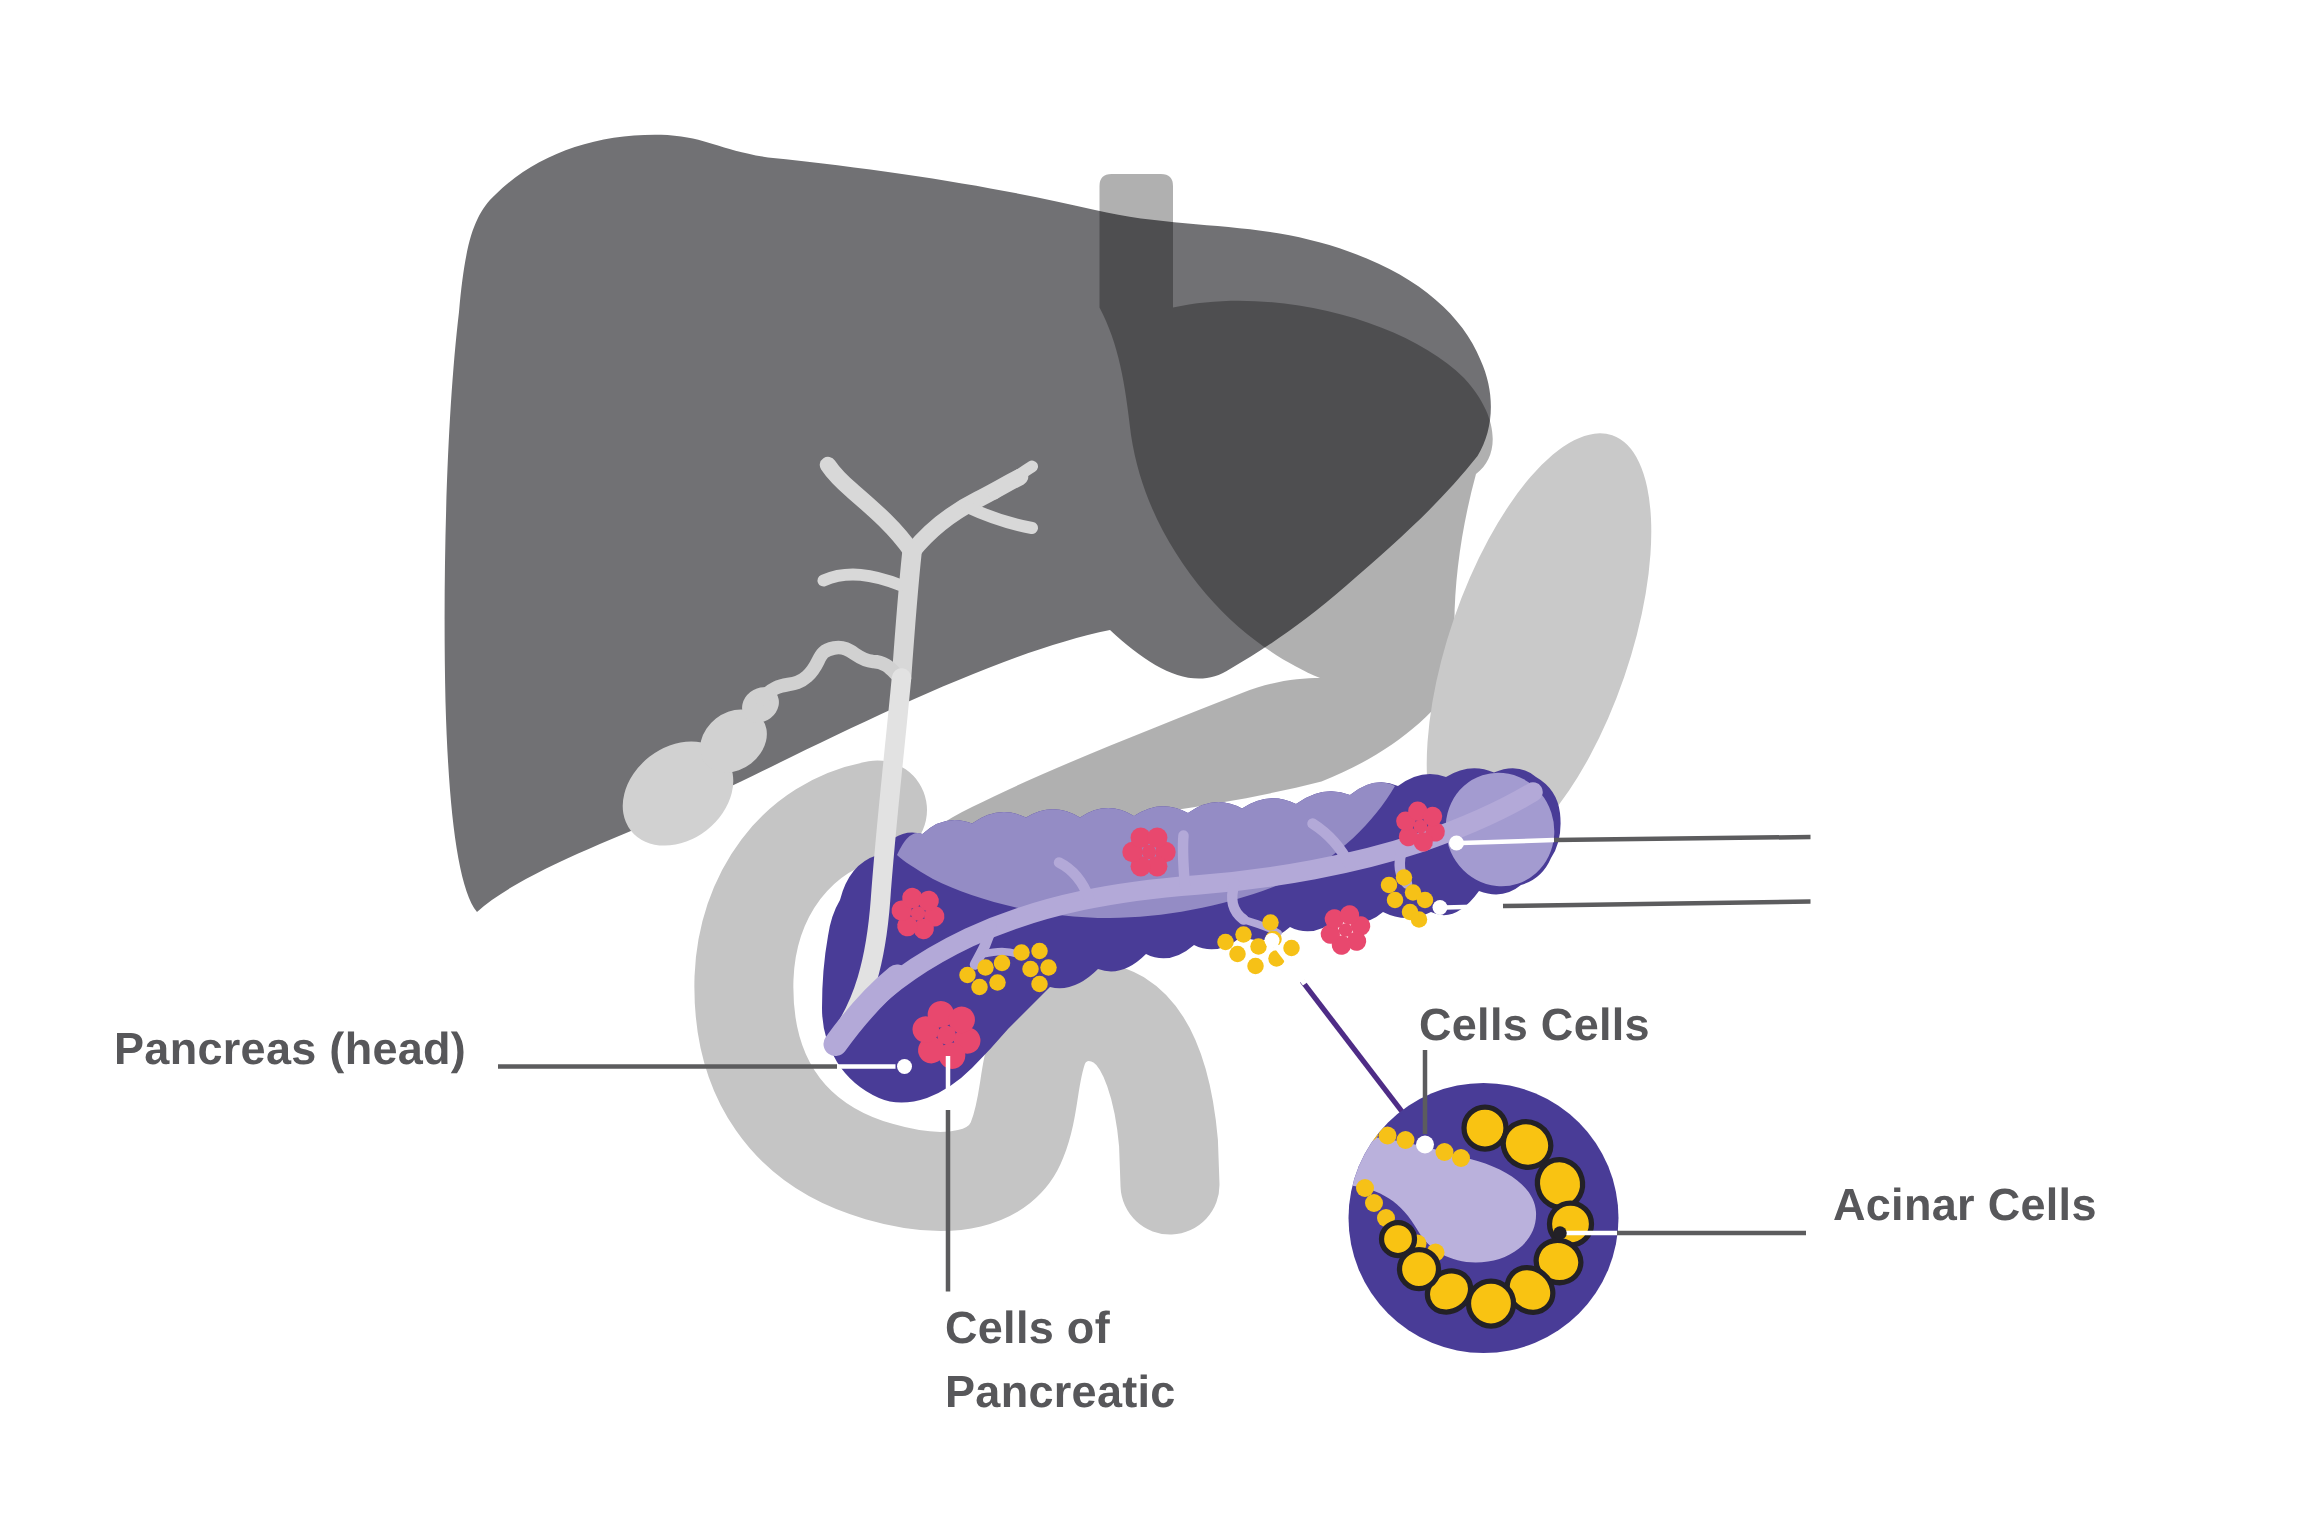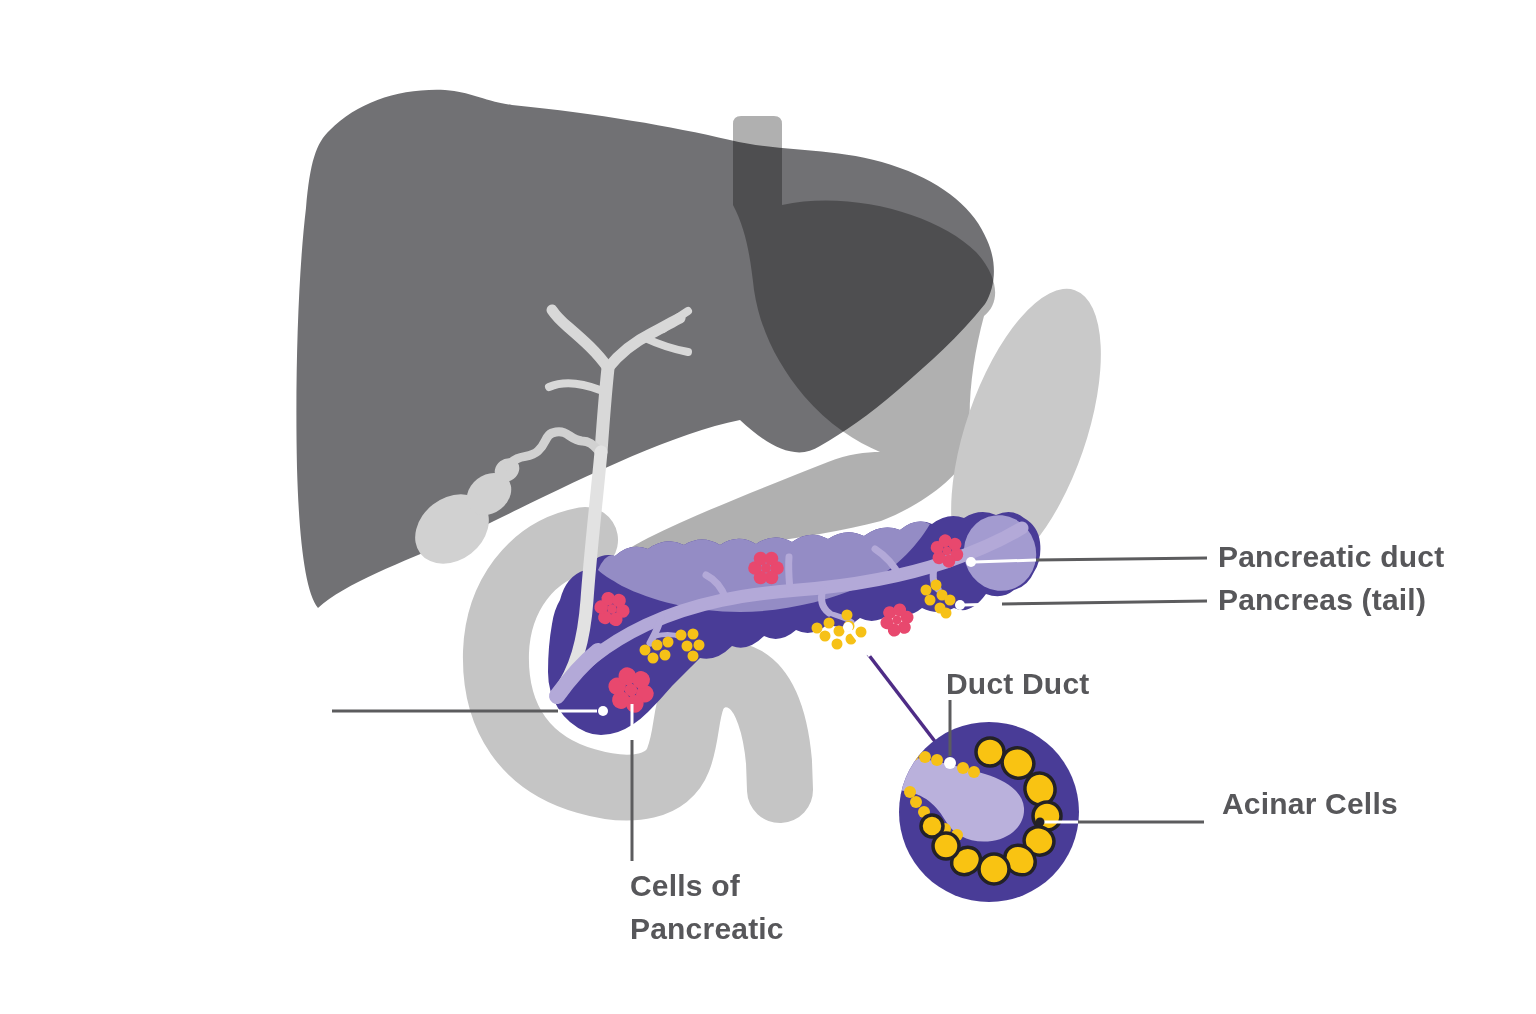--- a/index.html
+++ b/index.html
@@ -240,20 +240,19 @@
     <line x1="632" y1="740" x2="632" y2="861" stroke="#5c5c5e" stroke-width="3"></line>
 
     <line x1="950" y1="700" x2="950" y2="756" stroke="#5c5c5e" stroke-width="3"></line>
 
     <line x1="1044" y1="822" x2="1078" y2="822" stroke="#ffffff" stroke-width="3"></line>
     <line x1="1078" y1="822" x2="1204" y2="822" stroke="#5c5c5e" stroke-width="3"></line>
     <circle cx="1040" cy="822" r="4.5" fill="#232127"></circle>
   </g>
 </svg>
 
-  <div class="label" style="left:1218px;top:557px">Pancreatic duct</div>
-  <div class="label" style="left:1218px;top:600px">Pancreas (tail)</div>
-  <div class="label" style="left:946px;top:684px">Duct Duct</div>
+  <div class="label" style="left:76px;top:700px">Pancreas (head)</div>
+  <div class="label" style="left:946px;top:684px">Cells Cells</div>
   <div class="label" style="left:1222px;top:804px">Acinar Cells</div>
   <div class="label" style="left:630px;top:886px">Cells of</div>
   <div class="label" style="left:630px;top:929px">Pancreatic</div>
 
 </div>
 
 </body></html>

